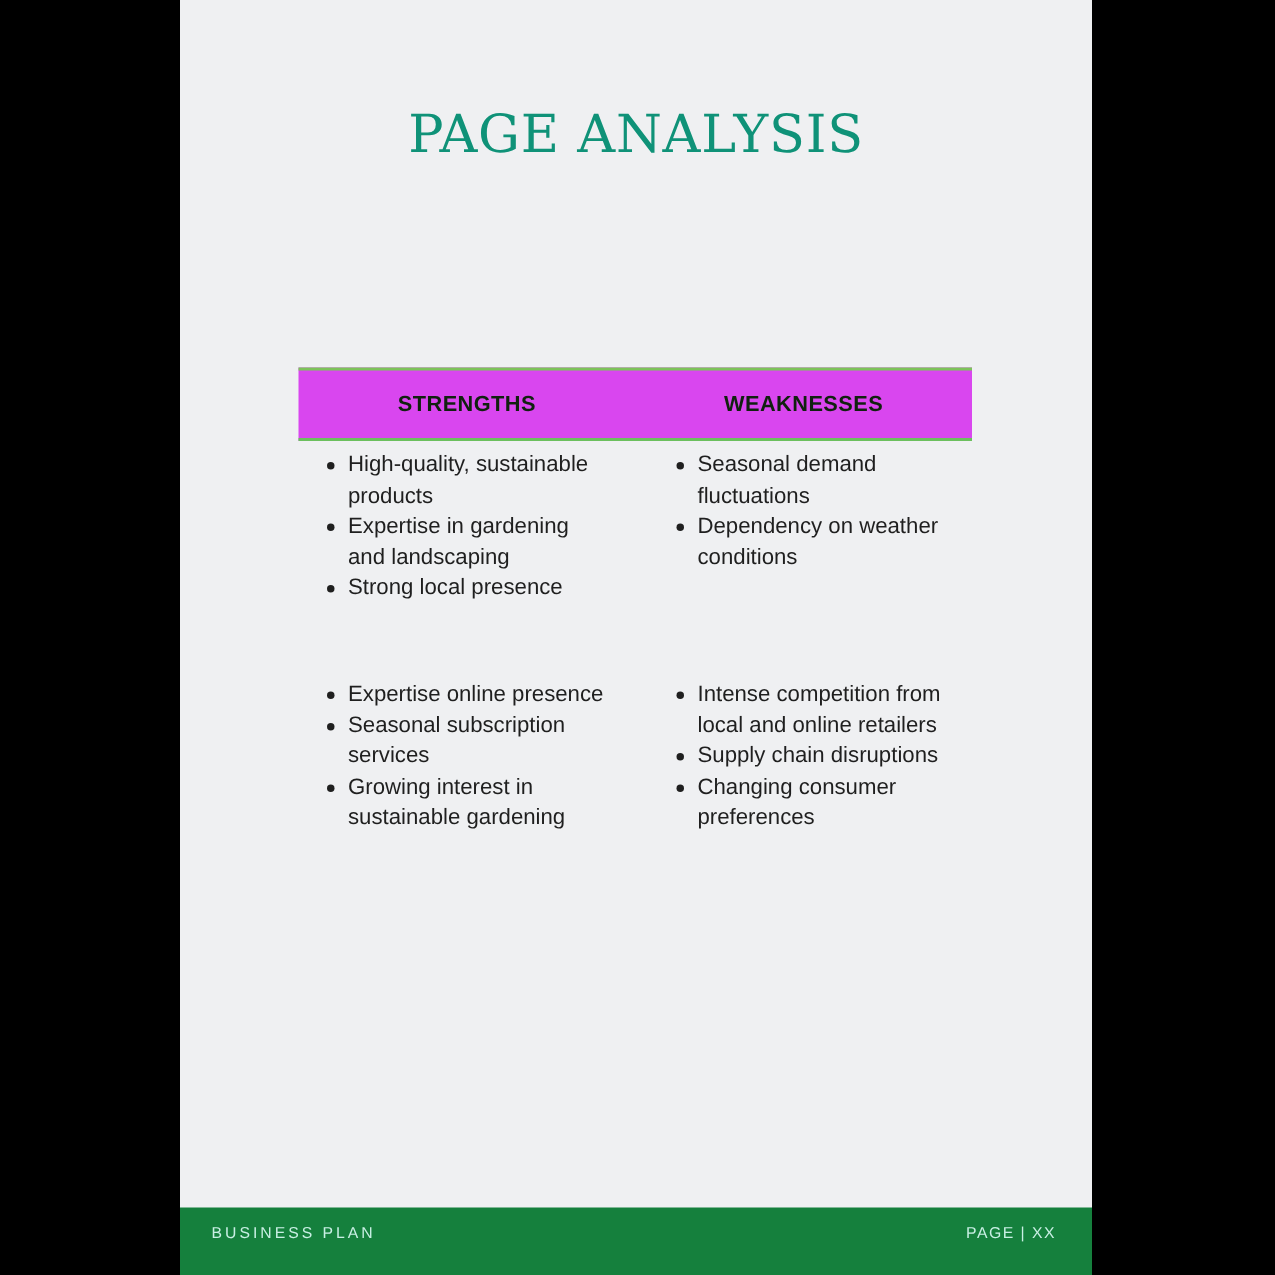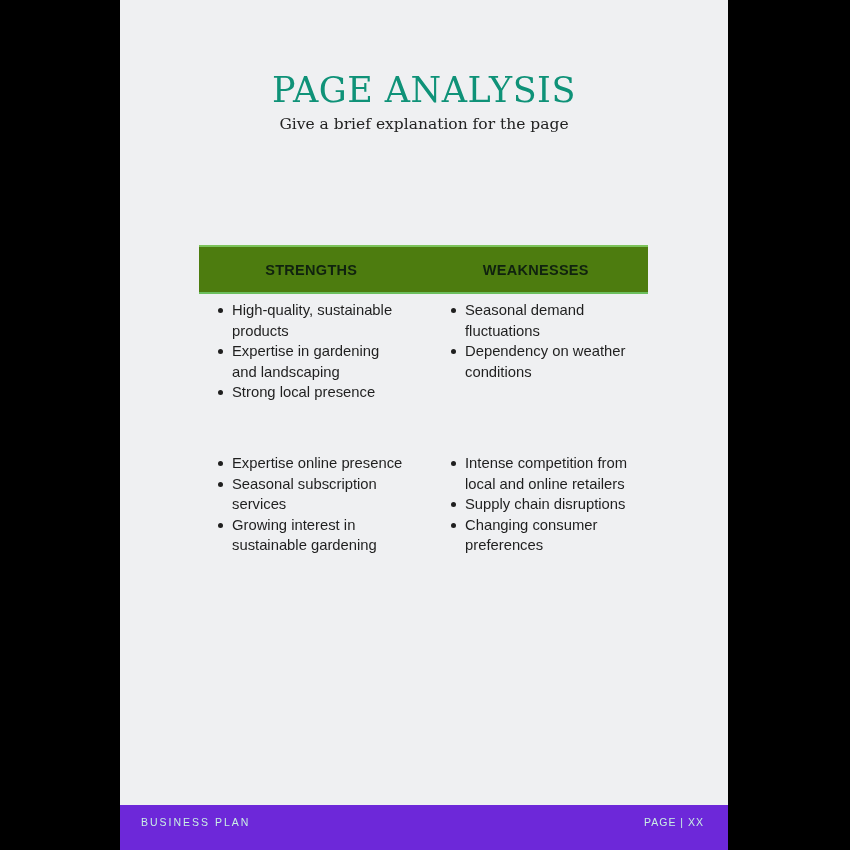--- a/index.html
+++ b/index.html
@@ -36,21 +36,21 @@
       position: absolute;
       left: 79px;
       width: 449px;
     }
     .swot-block.top { top: 245px; }
     .swot-block.bottom { top: 447px; }
 
     .swot-header {
       display: flex;
       height: 49px;
-      background: #4d7c0f;
+      background: #d946ef;
       border-top: 2px solid #7cc35a;
       border-bottom: 2px solid #6cbf5e;
       align-items: center;
     }
     .swot-header .hcell {
       flex: 1;
       text-align: center;
       font-family: "Liberation Sans", sans-serif;
       font-weight: bold;
       font-size: 14.5px;
@@ -85,40 +85,39 @@
       left: 7px; top: 8px;
       width: 5px; height: 5px;
       border-radius: 50%;
       background: #1f1f1f;
     }
 
     .footer {
       position: absolute;
       left: 0; bottom: 0;
       width: 608px; height: 45px;
-      background: #6d28d9;
+      background: #15803d;
       display: flex;
       align-items: center;
       justify-content: space-between;
       padding: 0 24px 12px 21px;
     }
     .footer span {
       font-family: "Liberation Sans", sans-serif;
       font-size: 10.5px;
       letter-spacing: 2px;
       color: #c9efe4;
     }
     .footer .right { letter-spacing: 1px; }
   </style>
 </head>
 <body>
 
 <div class="page">
   <h1 class="title">PAGE ANALYSIS</h1>
-  <div class="subtitle">Give a brief explanation for the page</div>
 
   <div class="swot-block top">
     <div class="swot-header">
       <div class="hcell">STRENGTHS</div>
       <div class="hcell">WEAKNESSES</div>
     </div>
     <div class="swot-body">
       <div class="swot-col left">
         <ul class="bullets">
           <li><span class="dot"></span><span>High-quality, sustainable products</span></li>

